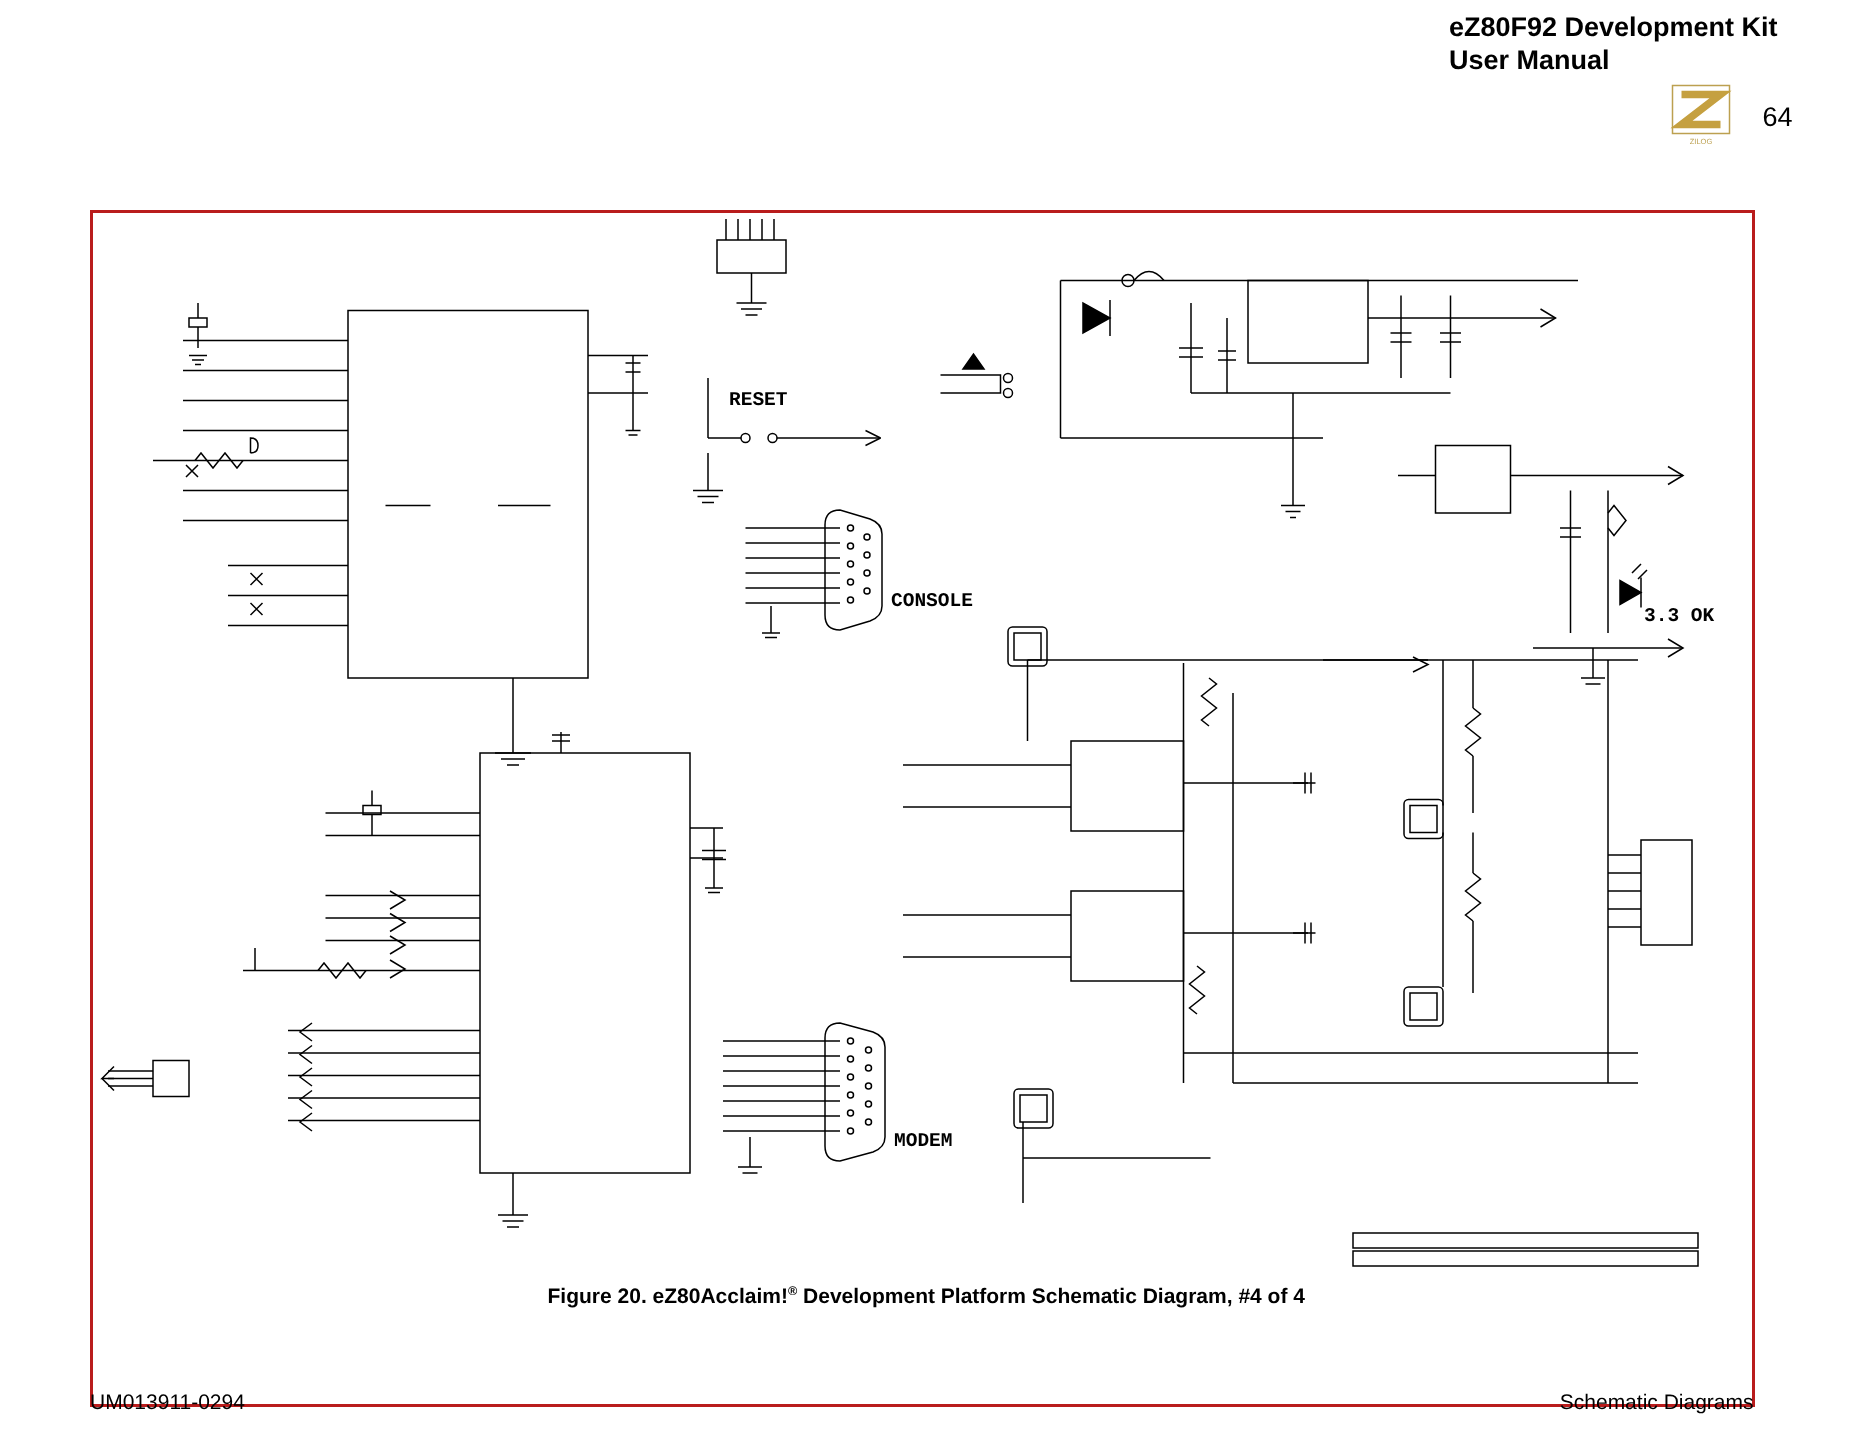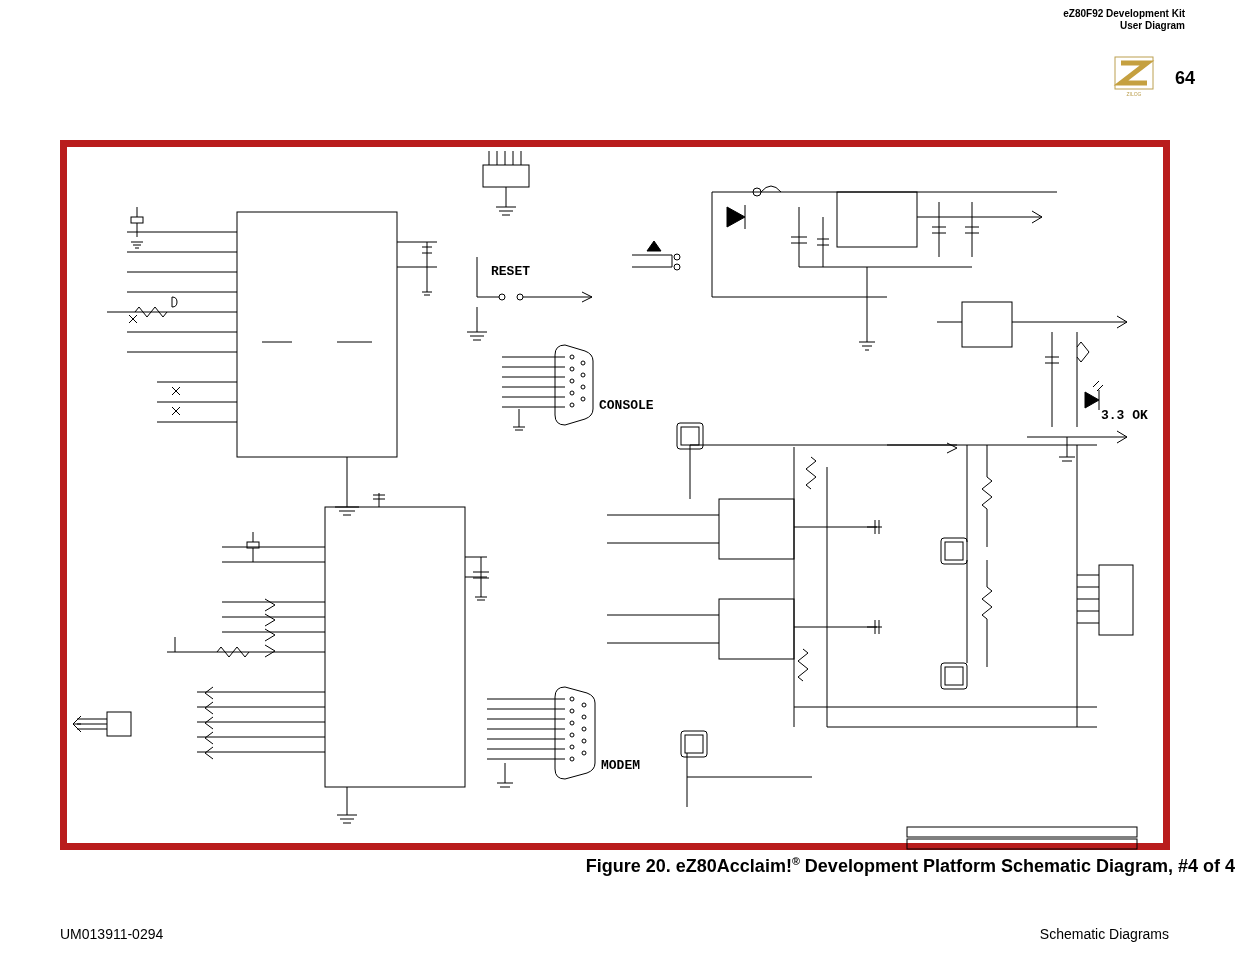--- a/index.html
+++ b/index.html
@@ -1,34 +1,34 @@
 <!DOCTYPE html>
 <html><head>
 <meta charset="utf-8">
 <style>
   html,body{margin:0;padding:0;background:#fff;font-family:Arial,Helvetica,sans-serif;color:#000}
   .page{position:relative;width:1235px;height:954px}
-  .hdr{position:absolute;right:50px;top:8px;text-align:right;font-weight:bold;font-size:10px;line-height:1.2}
+  .hdr{position:absolute;right:50px;top:8px;font-weight:bold;font-size:18px;line-height:1.2}
   .logo{position:absolute;right:80px;top:55px;width:42px;height:42px}
-  .pg{position:absolute;right:40px;top:68px;font-weight:bold;font-size:18px}
-  .frame{position:absolute;left:60px;top:140px;width:1110px;height:710px;border:7px solid #b91c1c;box-sizing:border-box}
-  .cap{position:absolute;left:0;right:0;top:855px;text-align:right;font-weight:bold;font-size:18px}
+  .pg{position:absolute;right:40px;top:68px;font-weight:normal;font-size:18px}
+  .frame{position:absolute;left:60px;top:140px;width:1110px;height:798px;border:2px solid #b91c1c;box-sizing:border-box}
+  .cap{position:absolute;left:0;right:0;top:855px;text-align:center;font-weight:bold;font-size:14px}
   .cap sup{font-size:.6em;vertical-align:super}
   .fl{position:absolute;left:60px;bottom:12px;font-size:14px}
   .fr{position:absolute;right:66px;bottom:12px;font-size:14px}
   svg{position:absolute;left:0;top:0}
   .mono{font-family:"Courier New",monospace;font-weight:bold;font-size:13px}
 </style>
 </head>
 <body>
 
 <div class="page">
   <div class="hdr">
     <div>eZ80F92 Development Kit</div>
-    <div>User Diagram</div>
+    <div>User Manual</div>
   </div>
 
   <div class="logo">
     <svg viewBox="0 0 42 42" width="42" height="42">
       <rect x="2" y="2" width="38" height="32" fill="none" stroke="#bca050" stroke-width="1"></rect>
       <path d="M8 8 L34 8 L8 28 L34 28" fill="none" stroke="#c5a040" stroke-width="5" stroke-linejoin="miter"></path>
       <text x="21" y="41" text-anchor="middle" font-size="5" fill="#bca050" font-family="Arial">ZILOG</text>
     </svg>
   </div>
 

